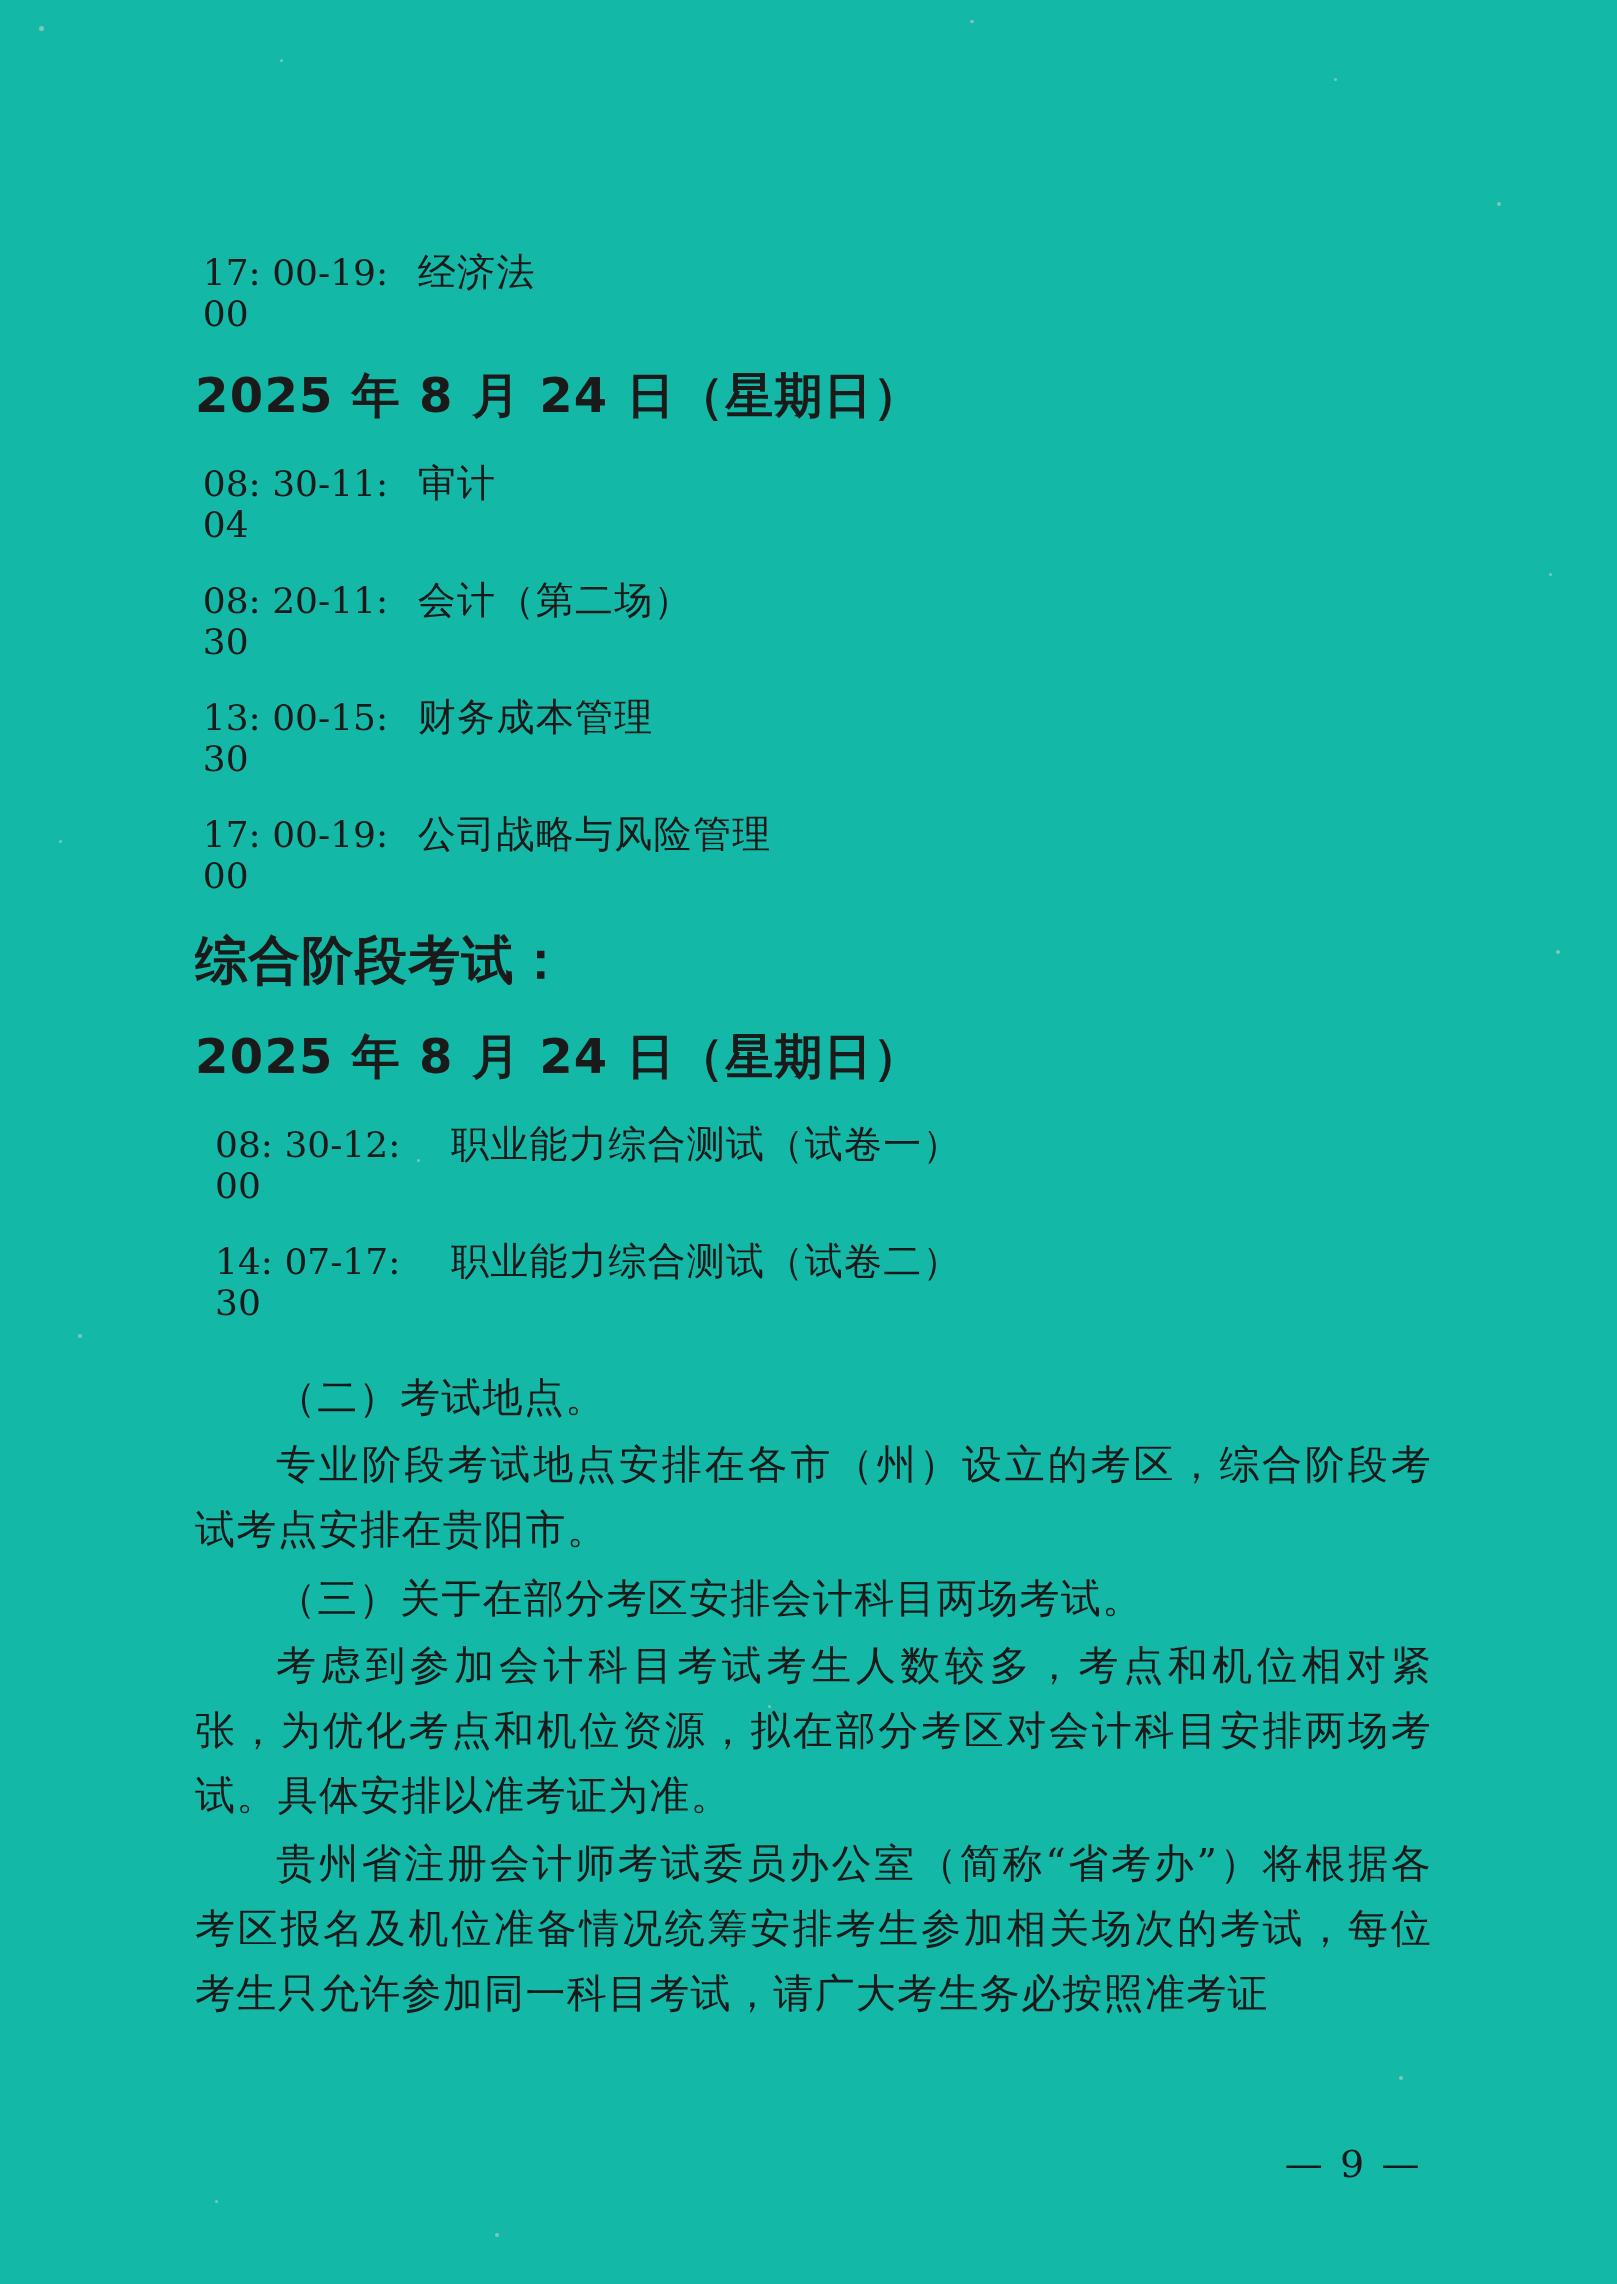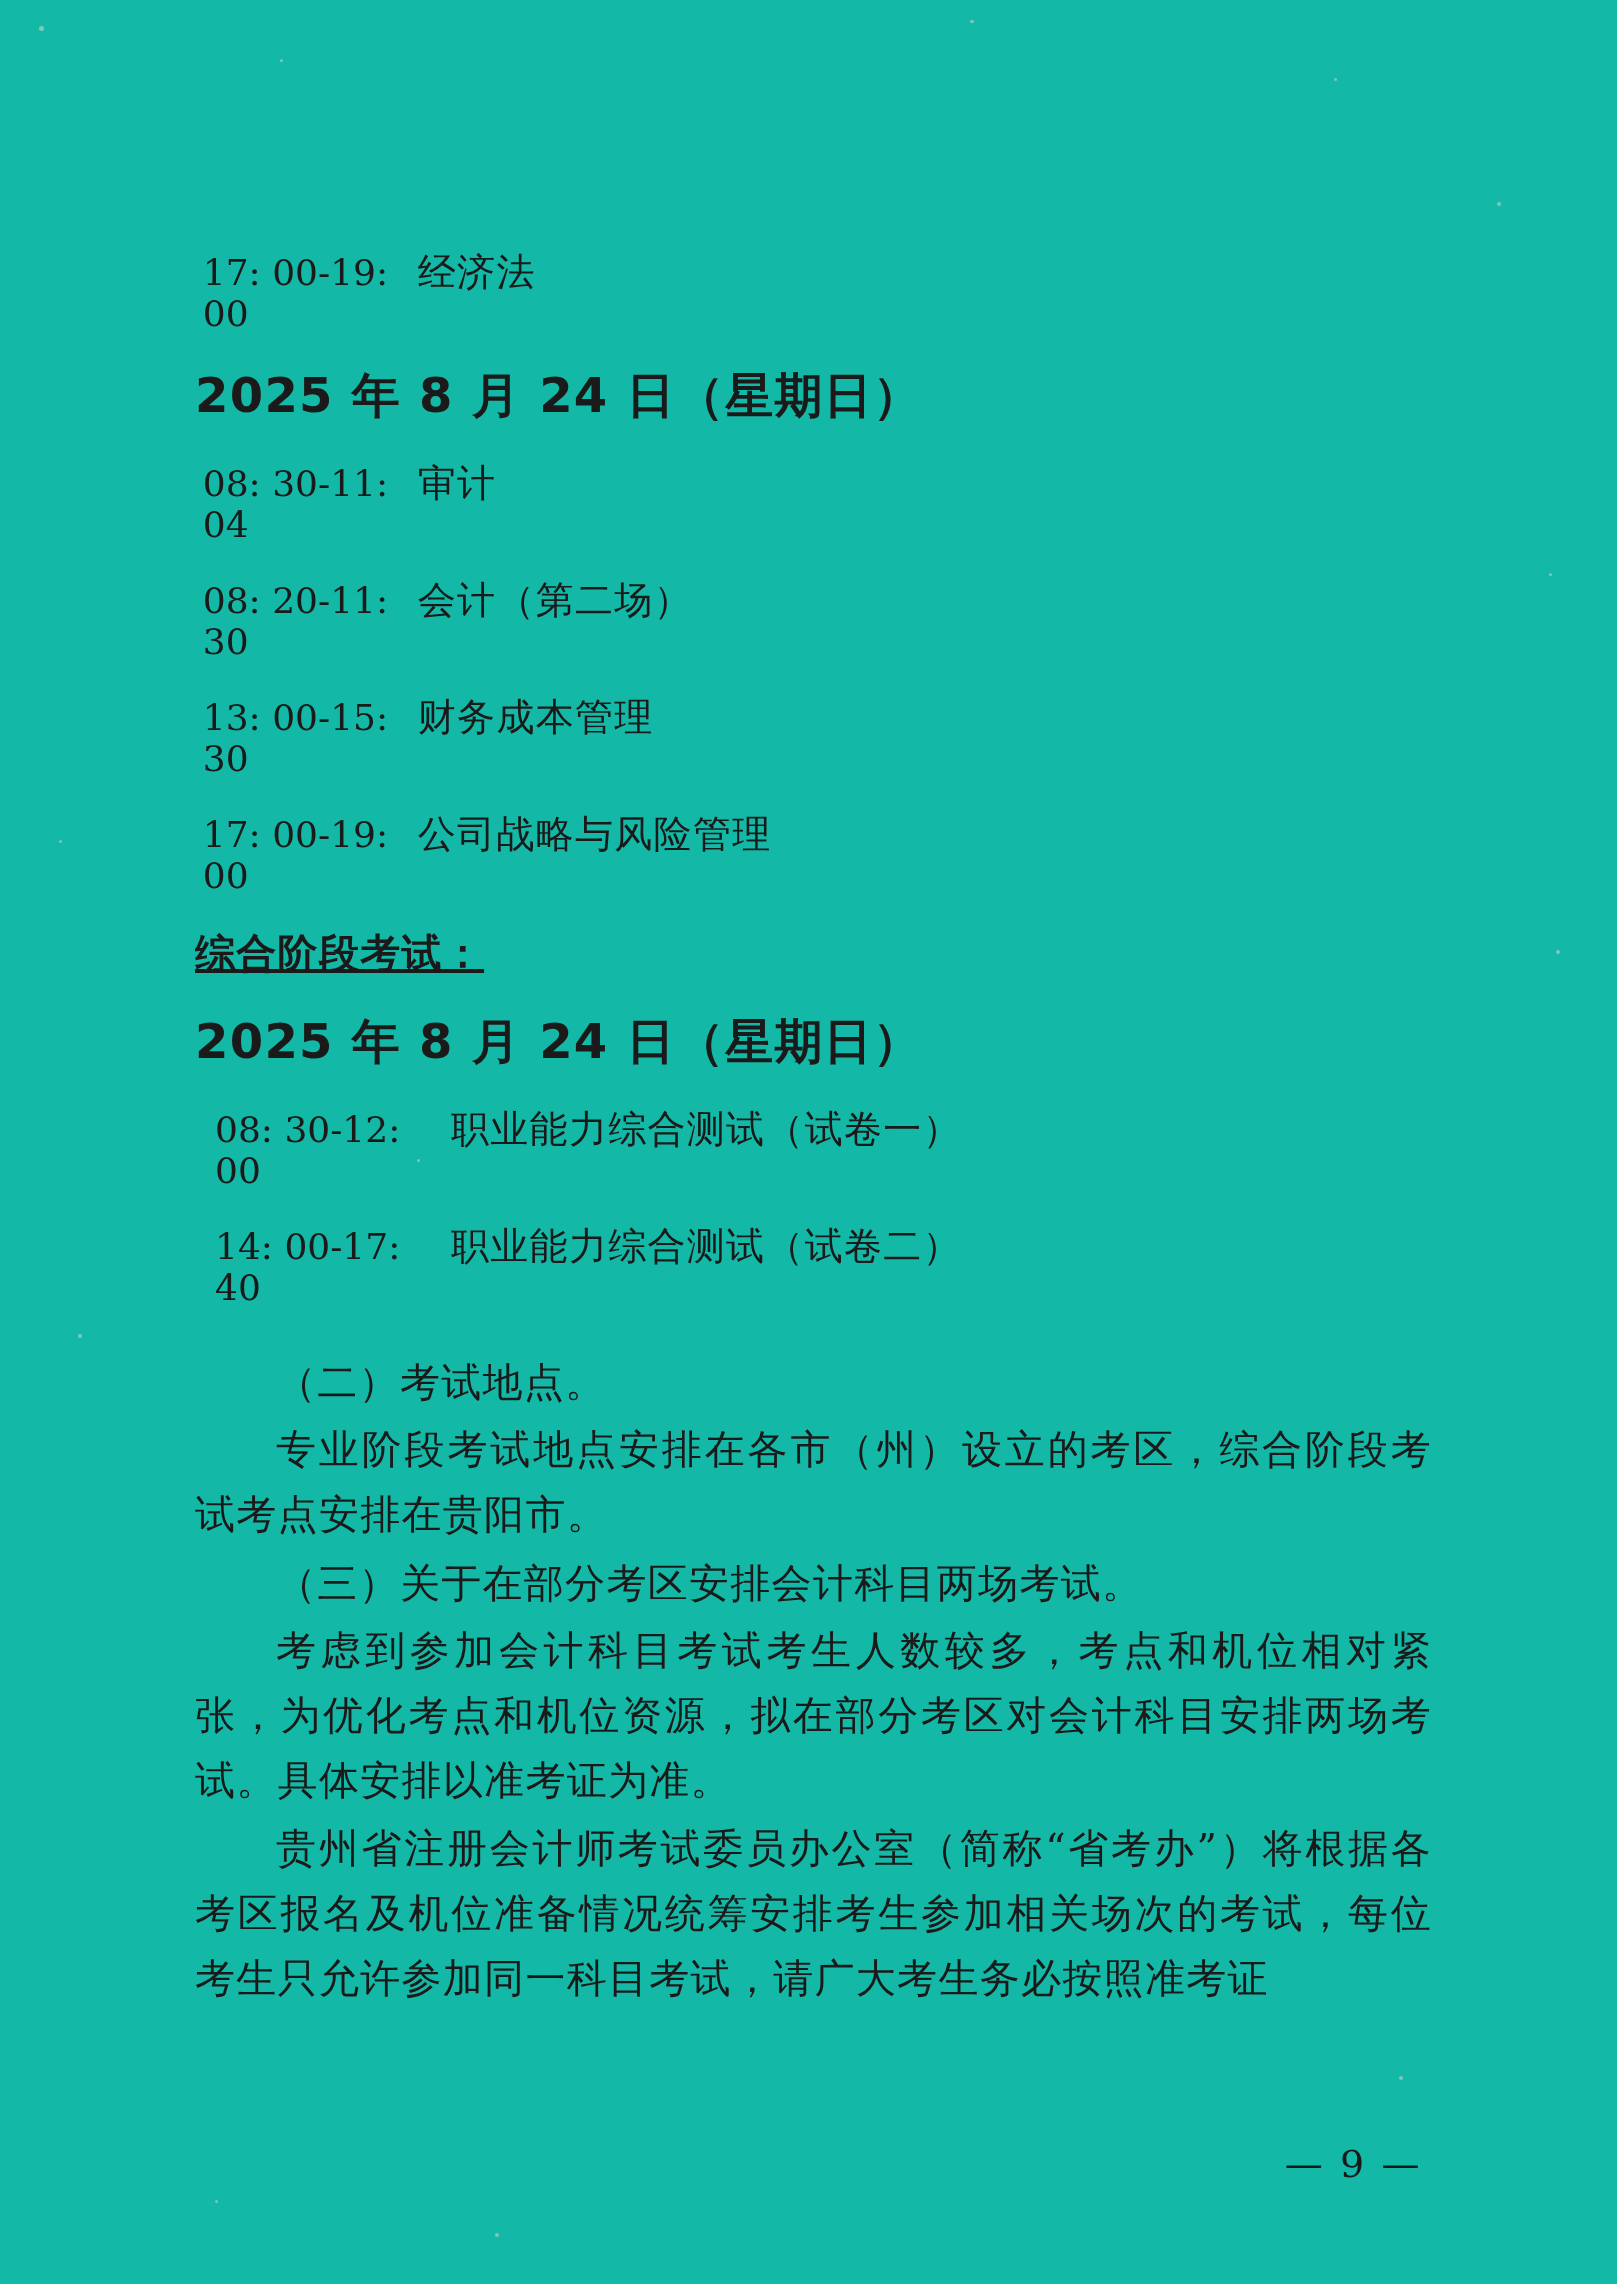--- a/index.html
+++ b/index.html
@@ -53,26 +53,25 @@
   .sched.indent-1 .time { margin-left: 7.8px; }
   .sched.indent-2 .time { margin-left: 20px; width: 236px; flex: 0 0 236px;}
   .date-line {
     font-size: 48px;
     font-weight: 700;
     margin: 0 0 30px 0;
     letter-spacing: 1.3px;
     font-family: "DejaVu Sans", "Liberation Sans", sans-serif;
   }
   .heading {
-    font-size: 40px;
+    font-size: 52px;
     font-weight: 700;
     margin: 11.7px 0 29px 0;
     letter-spacing: 1.3px;
     font-family: "DejaVu Sans", "Liberation Sans", sans-serif;
-    text-decoration: underline;
   }
   .para {
     font-size: 40px;
     line-height: 1.62;
     margin: 0 0 3.9px 0;
     text-indent: 81px;
     letter-spacing: 1.3px;
     text-align: justify;
     text-justify: inter-ideograph;
   }
@@ -135,21 +134,21 @@
 
     <div class="heading">综合阶段考试：</div>
 
     <div class="date-line">2025 年 8 月 24 日（星期日）</div>
 
     <div class="sched indent-2">
       <span class="time">08: 30-12: 00</span>
       <span class="subject">职业能力综合测试（试卷一）</span>
     </div>
     <div class="sched indent-2">
-      <span class="time">14: 00-17: 40</span>
+      <span class="time">14: 07-17: 30</span>
       <span class="subject">职业能力综合测试（试卷二）</span>
     </div>
 
     <div class="gap-sm"></div>
 
     <p class="para tight">（二）考试地点。</p>
     <p class="para">专业阶段考试地点安排在各市（州）设立的考区，综合阶段考试考点安排在贵阳市。</p>
     <p class="para tight">（三）关于在部分考区安排会计科目两场考试。</p>
     <p class="para">考虑到参加会计科目考试考生人数较多，考点和机位相对紧张，为优化考点和机位资源，拟在部分考区对会计科目安排两场考试。具体安排以准考证为准。</p>
     <p class="para">贵州省注册会计师考试委员办公室（简称“省考办”）将根据各考区报名及机位准备情况统筹安排考生参加相关场次的考试，每位考生只允许参加同一科目考试，请广大考生务必按照准考证</p>

